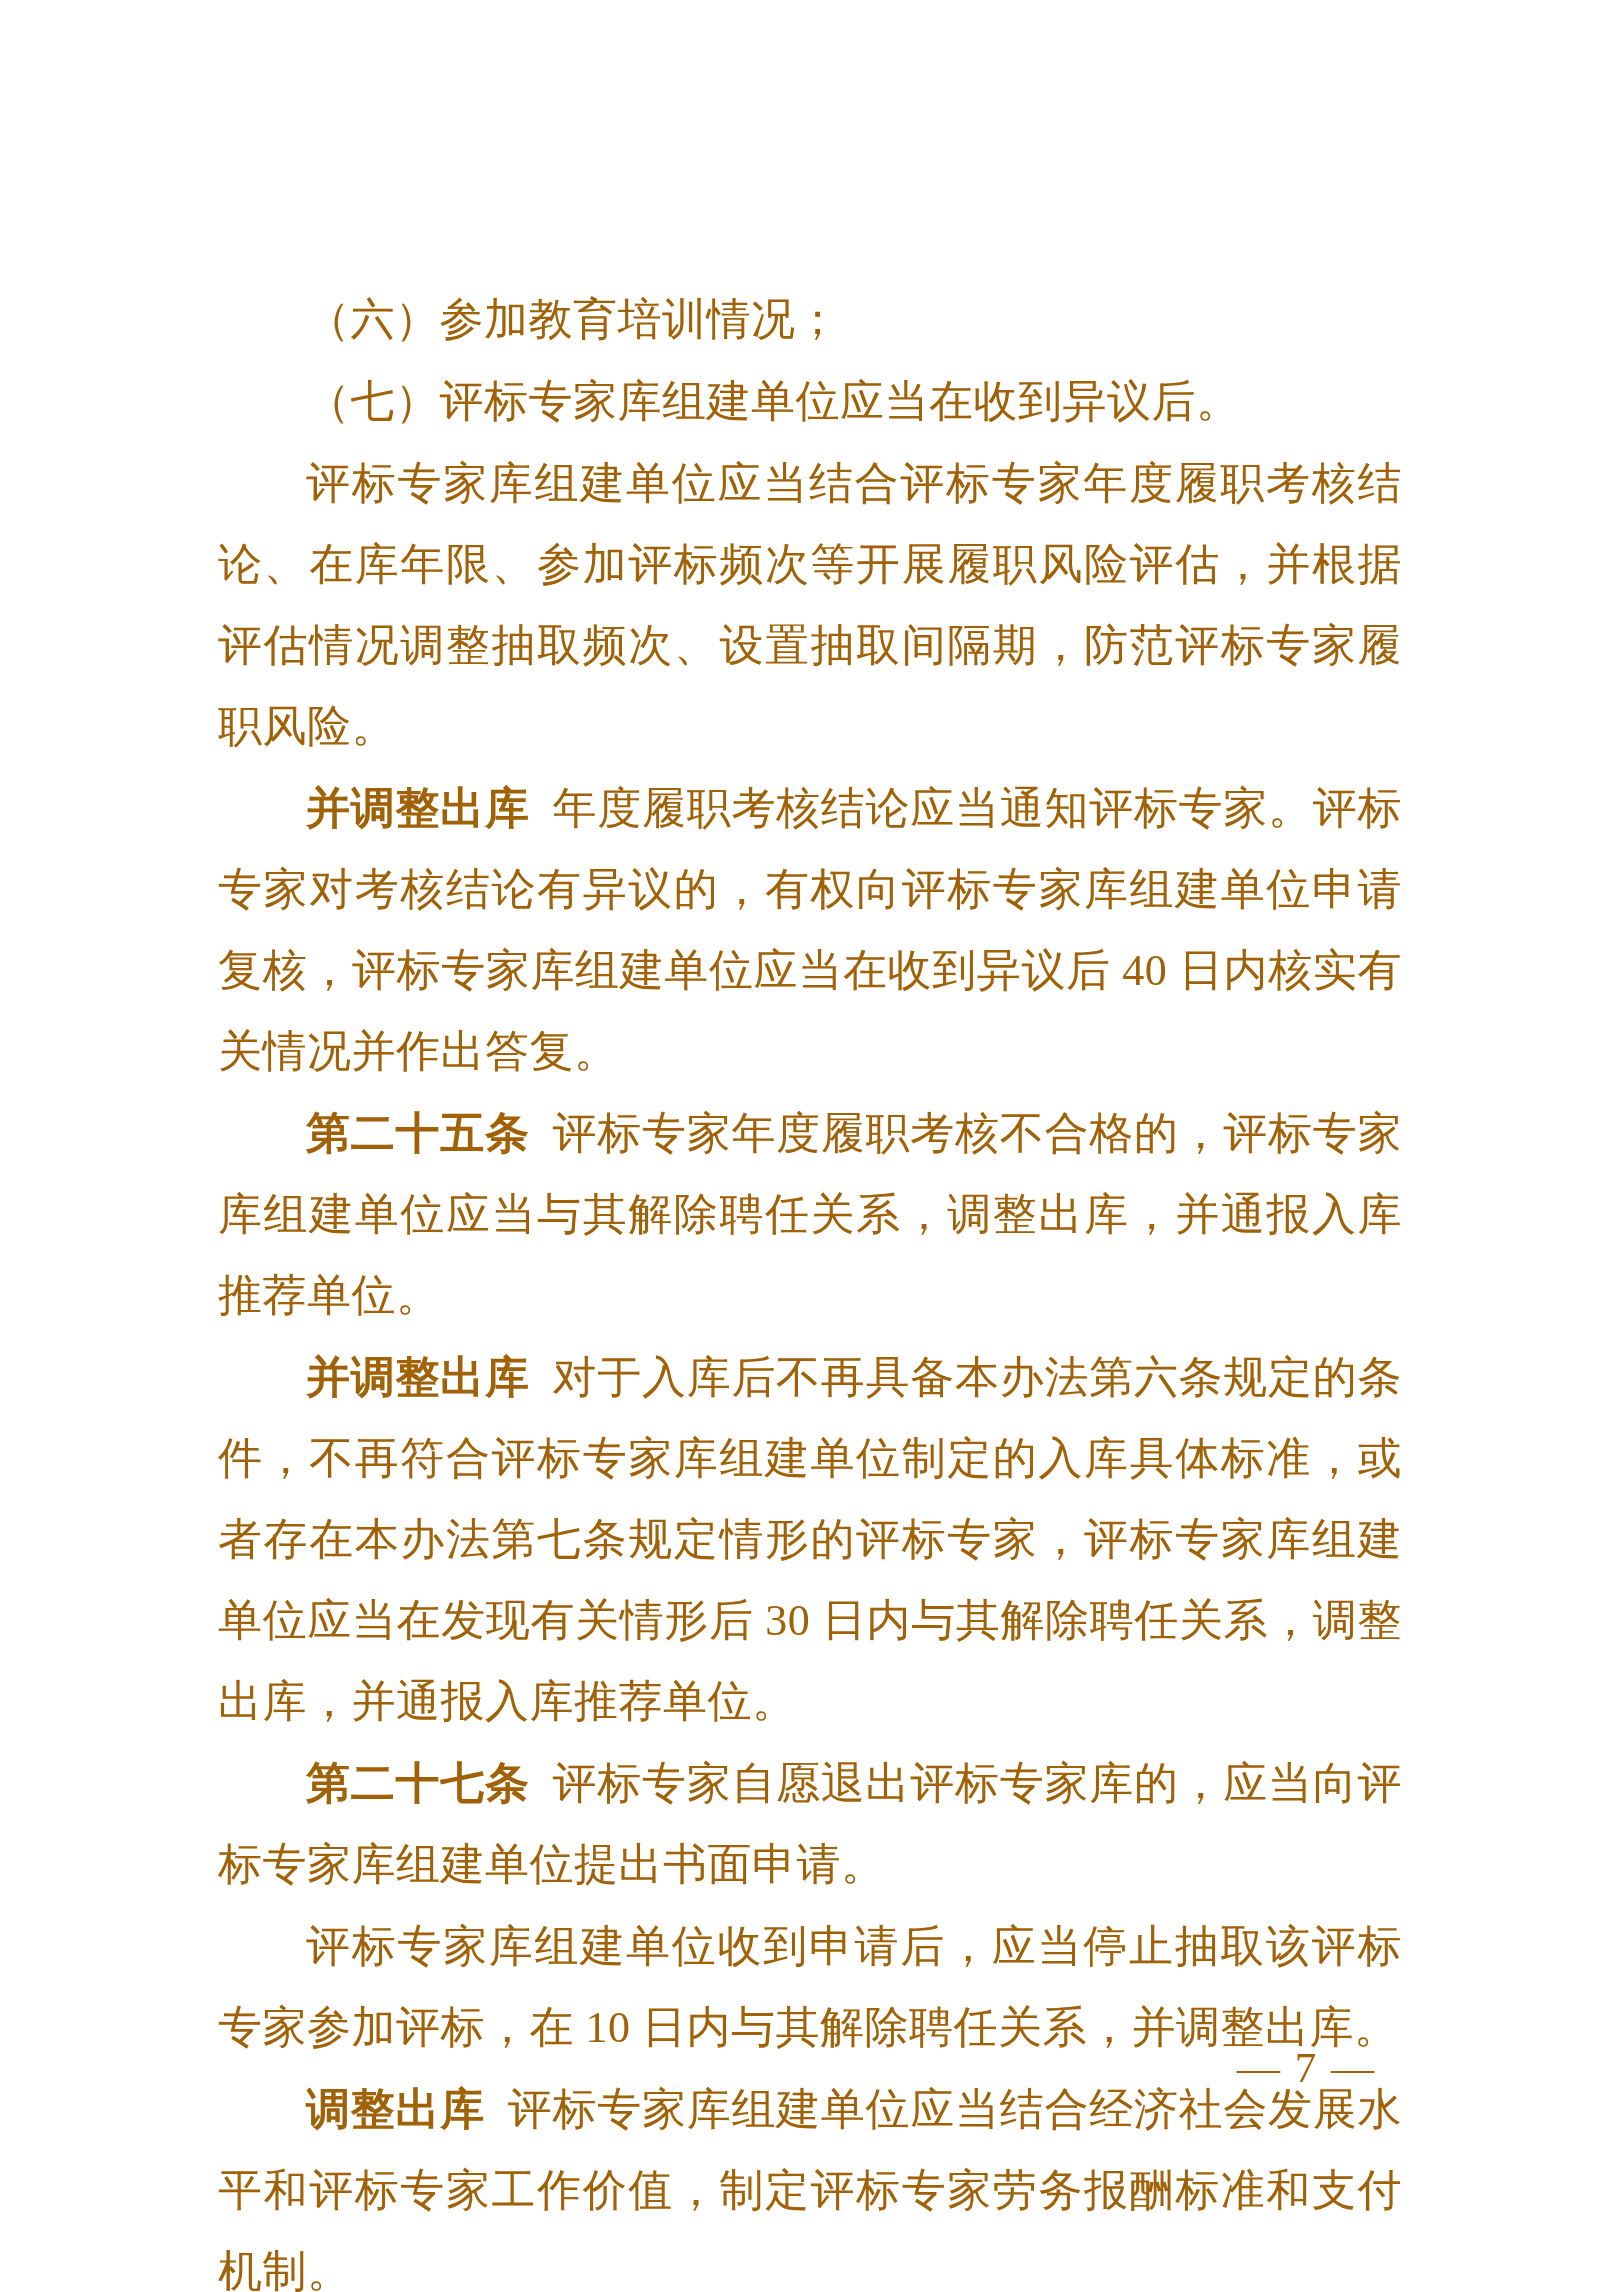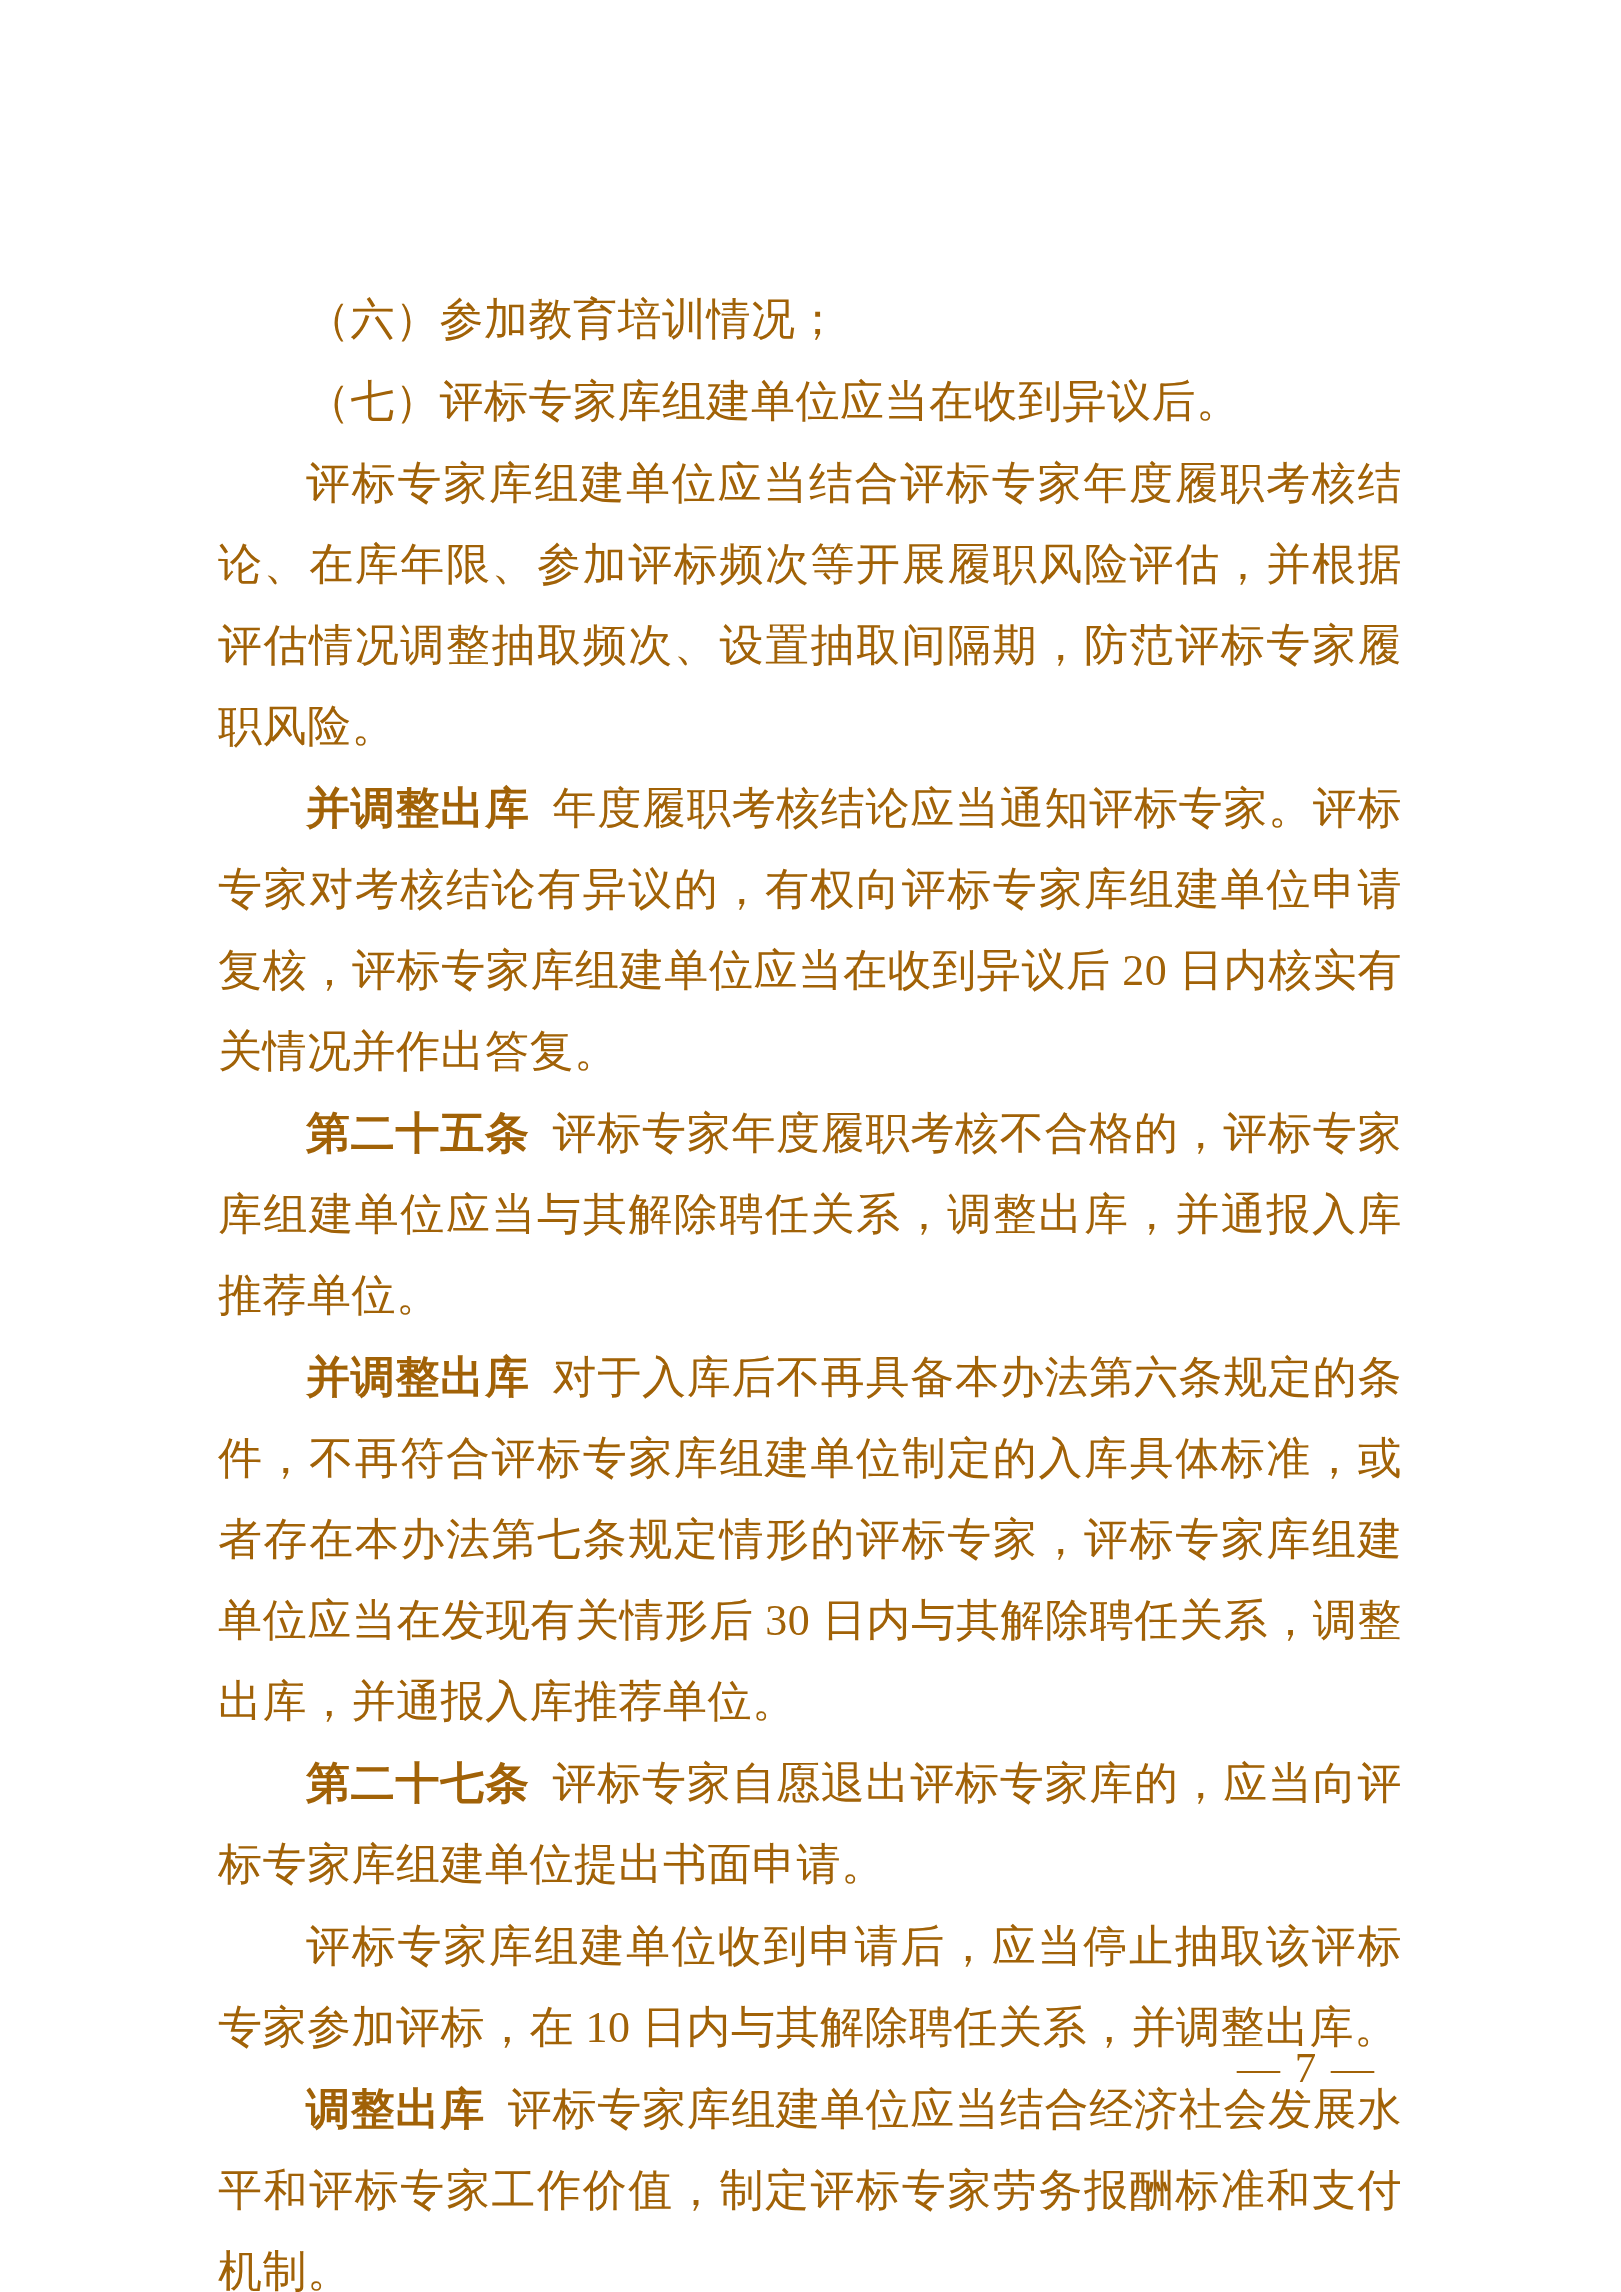--- a/index.html
+++ b/index.html
@@ -56,21 +56,21 @@
 <div class="page">
 
   <div class="content">
 
     <p class="para"><span class="lead"></span><span class="body-text">（六）参加教育培训情况；</span></p>
 
     <p class="para"><span class="lead"></span><span class="body-text">（七）评标专家库组建单位应当在收到异议后。</span></p>
 
     <p class="para"><span class="lead"></span><span class="body-text">评标专家库组建单位应当结合评标专家年度履职考核结论、在库年限、参加评标频次等开展履职风险评估，并根据评估情况调整抽取频次、设置抽取间隔期，防范评标专家履职风险。</span></p>
 
-    <p class="para"><span class="lead">并调整出库</span><span class="body-text">年度履职考核结论应当通知评标专家。评标专家对考核结论有异议的，有权向评标专家库组建单位申请复核，评标专家库组建单位应当在收到异议后 20 日内核实有关情况并作出答复。</span></p>
+    <p class="para"><span class="lead">并调整出库</span><span class="body-text">年度履职考核结论应当通知评标专家。评标专家对考核结论有异议的，有权向评标专家库组建单位申请复核，评标专家库组建单位应当在收到异议后 40 日内核实有关情况并作出答复。</span></p>
 
     <p class="para"><span class="lead">第二十五条</span><span class="body-text">评标专家年度履职考核不合格的，评标专家库组建单位应当与其解除聘任关系，调整出库，并通报入库推荐单位。</span></p>
 
     <p class="para"><span class="lead">并调整出库</span><span class="body-text">对于入库后不再具备本办法第六条规定的条件，不再符合评标专家库组建单位制定的入库具体标准，或者存在本办法第七条规定情形的评标专家，评标专家库组建单位应当在发现有关情形后 30 日内与其解除聘任关系，调整出库，并通报入库推荐单位。</span></p>
 
     <p class="para"><span class="lead">第二十七条</span><span class="body-text">评标专家自愿退出评标专家库的，应当向评标专家库组建单位提出书面申请。</span></p>
 
     <p class="para"><span class="lead"></span><span class="body-text">评标专家库组建单位收到申请后，应当停止抽取该评标专家参加评标，在 10 日内与其解除聘任关系，并调整出库。</span></p>
 
     <p class="para"><span class="lead">调整出库</span><span class="body-text">评标专家库组建单位应当结合经济社会发展水平和评标专家工作价值，制定评标专家劳务报酬标准和支付机制。</span></p>

